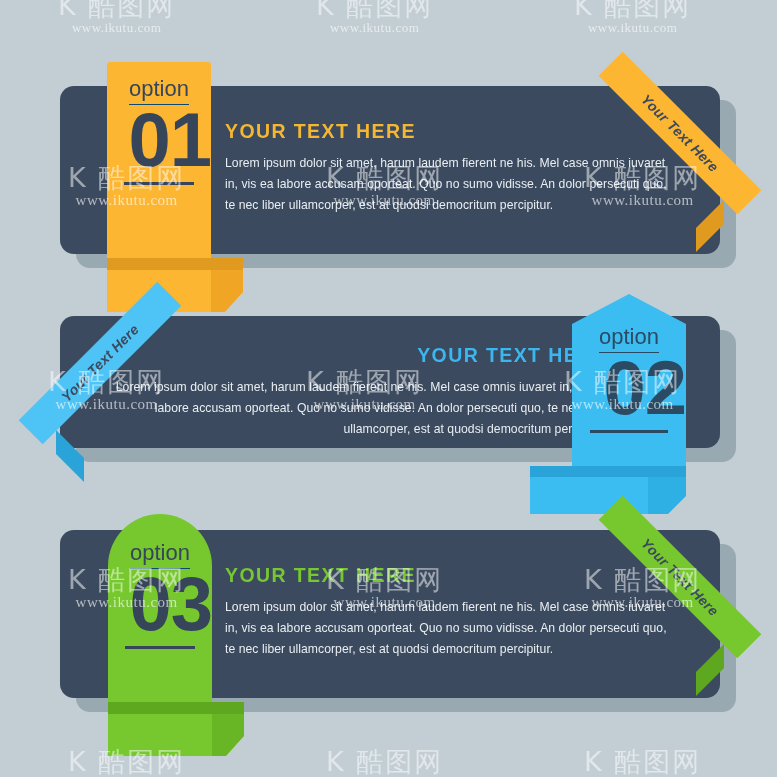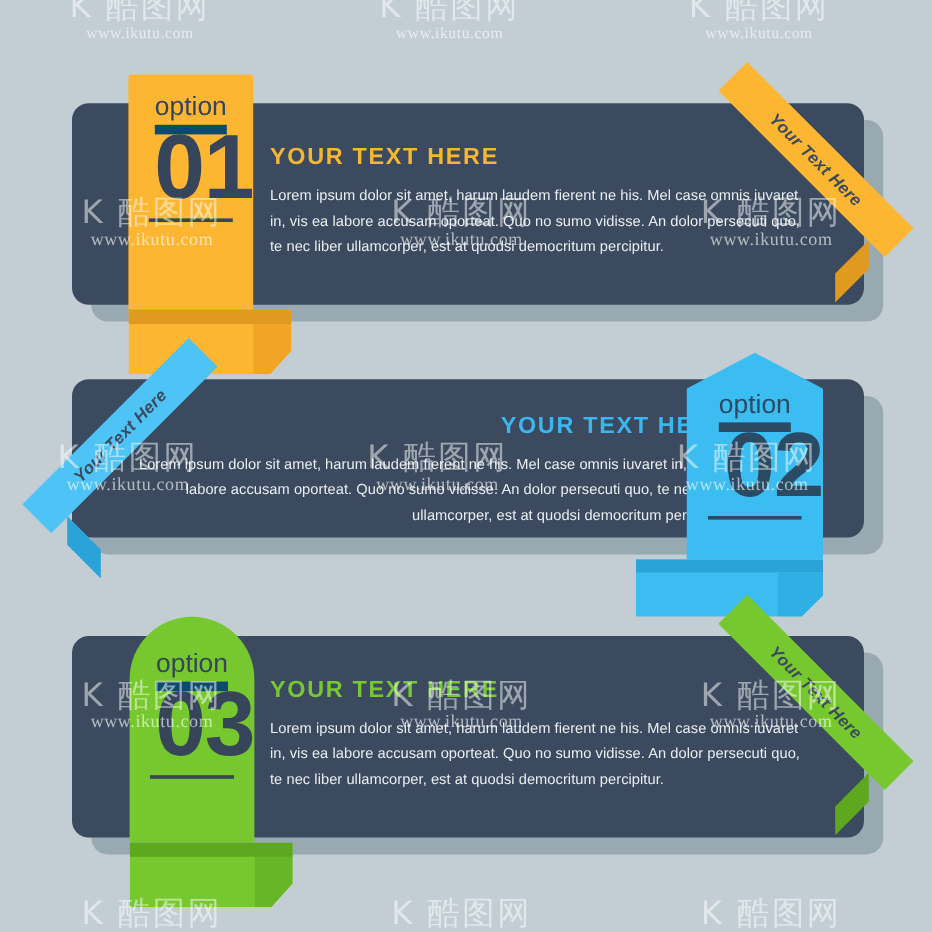--- a/index.html
+++ b/index.html
@@ -109,21 +109,21 @@
     top: 14px;
     left: 0;
     right: 0;
     text-align: center;
     font-size: 22px;
     color: #36455a;
     font-family: "Liberation Sans", sans-serif;
   }
   .tab .tab-label .u {
     display: inline-block;
-    border-bottom: 8px solid #0c4a6e;
+    border-bottom: 1px solid #0c4a6e;
     padding-bottom: 2px;
     text-align: right;
   }
   .tab .tab-number {
     position: absolute;
     top: 40px;
     left: 0;
     right: 0;
     text-align: right;
     font-size: 76px;

